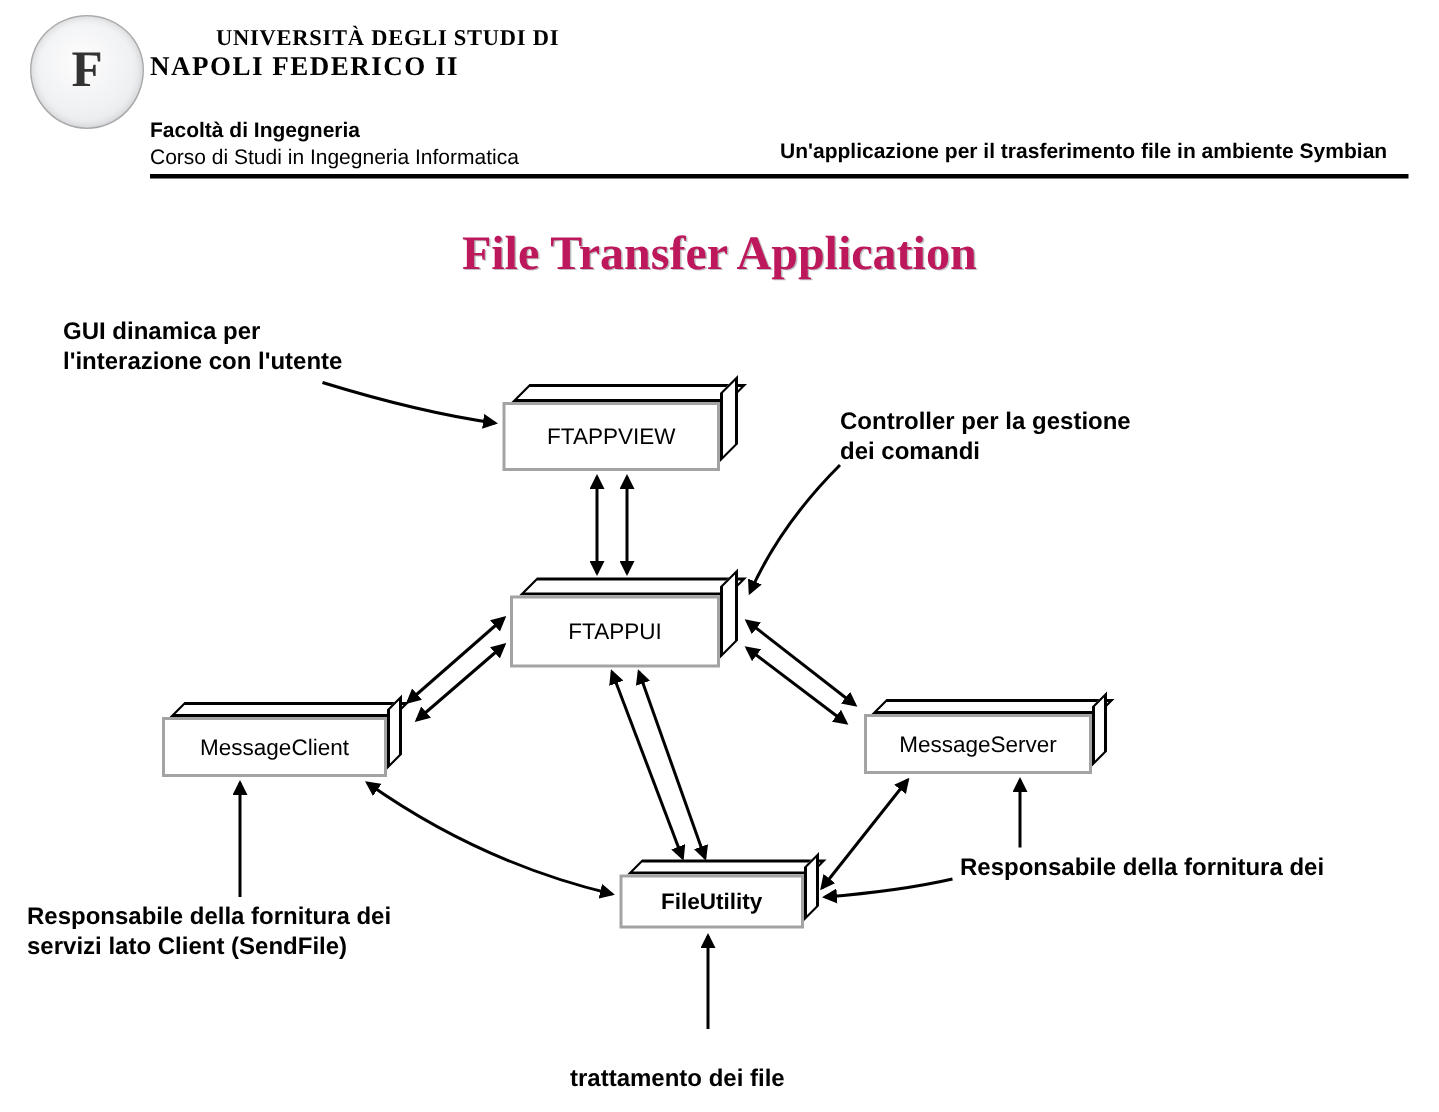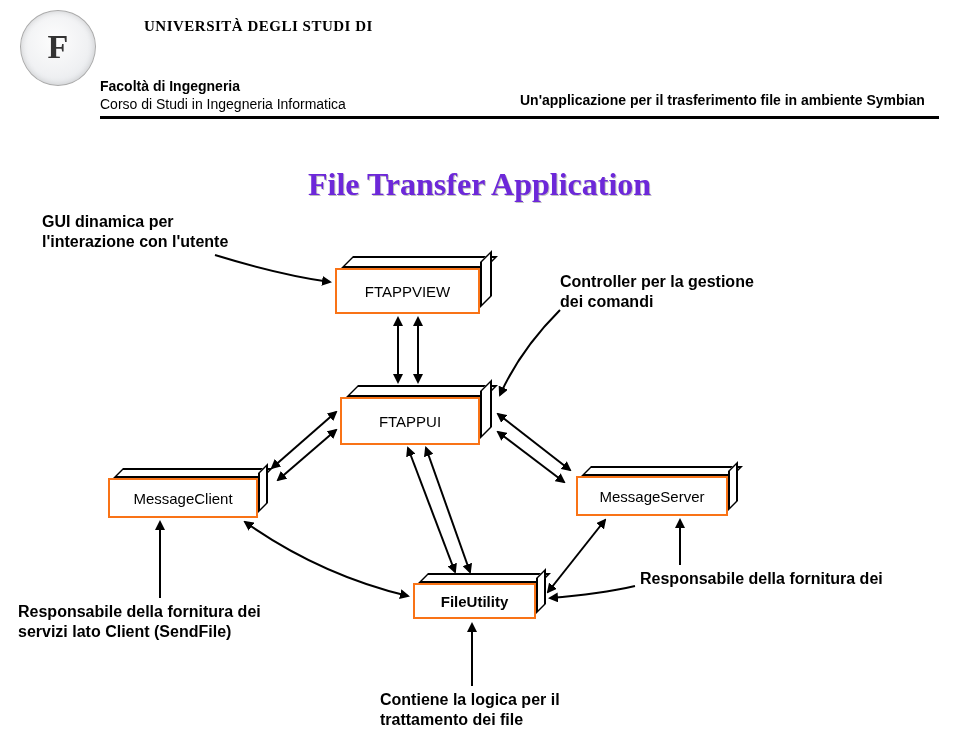--- a/index.html
+++ b/index.html
@@ -71,34 +71,33 @@
     border-top: 3px solid #000;
   }
 
   .title {
     position: absolute;
     left: 0; width: 959px; top: 150px;
     text-align: center;
     font-family: "Times New Roman", Georgia, serif;
     font-size: 32px;
     font-weight: 700;
-    color: #6d28d9;
+    color: #be185d;
     text-shadow: 1px 1px 0 rgba(0,0,0,0.25);
-    margin-top: 16px;
   }
 
   
   .box3d {
     position: absolute;
   }
   .box3d .front {
     position: absolute;
     left: 0; top: 0;
     background: #fff;
-    border: 2px solid #f97316;
+    border: 2px solid #a3a3a3;
     box-sizing: border-box;
     display: flex;
     align-items: center;
     justify-content: center;
     font-size: 15px;
   }
   .box3d .top {
     position: absolute;
     background: #fff;
     border: 2px solid #000;
@@ -131,20 +130,21 @@
   }
 </style>
 </head>
 <body>
 
 <div class="stage">
 
   <div class="logo"></div>
   <div class="uni-name">
     <span class="uni-line1">UNIVERSITÀ DEGLI STUDI DI</span>
+    <span class="uni-line2">NAPOLI FEDERICO II</span>
   </div>
   <div class="faculty">Facoltà di Ingegneria</div>
   <div class="course">Corso di Studi in Ingegneria Informatica</div>
   <div class="app-desc">Un'applicazione per il trasferimento file in ambiente Symbian</div>
   <div class="hr"></div>
 
   <div class="title">File Transfer Application</div>
 
   <div class="annot" style="left:560px; top:272px; width:280px;">
     <span>Controller per la gestione</span><br>
@@ -159,21 +159,21 @@
   <div class="annot" style="left:18px; top:602px; width:300px;">
     <span>Responsabile della fornitura dei</span><br>
     <span>servizi lato Client (SendFile)</span>
   </div>
 
   <div class="annot" style="left:640px; top:569px; width:300px;">
     <span>Responsabile della fornitura dei</span><br>
   </div>
 
   <div class="annot" style="left:380px; top:690px; width:300px;">
-    <span>Contiene la logica per il</span><br>
+    <br>
     <span>trattamento dei file</span>
   </div>
 
   <div class="box3d" style="left:335px; top:268px;">
     <div class="top" style="left:6px;  top:-12px; width:145px; height:12px;"></div>
     <div class="side" style="left:145px; top:-6px;  width:12px;  height:46px;"></div>
     <div class="front" style="width:145px; height:46px;">
       <span>FTAPPVIEW</span>
     </div>
   </div>

